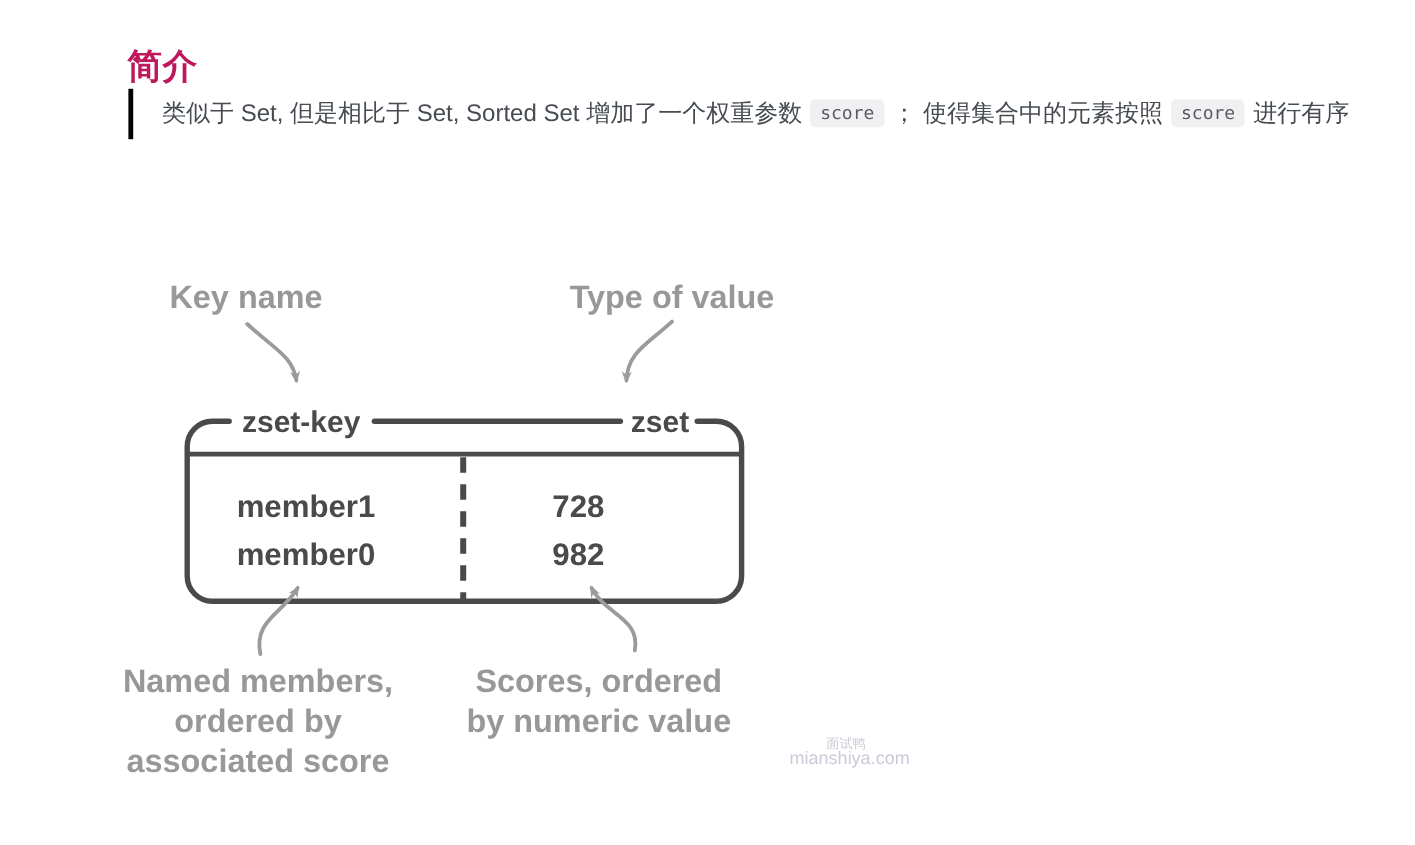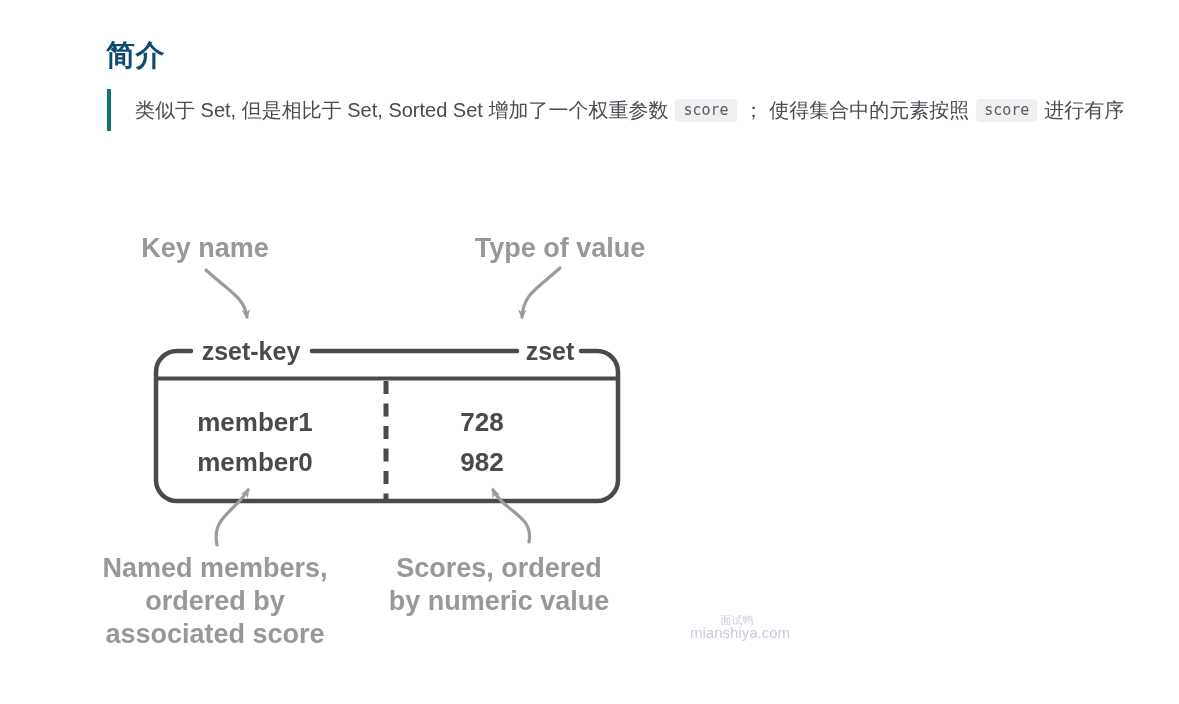--- a/index.html
+++ b/index.html
@@ -4,26 +4,26 @@
 <style>
   * { margin:0; padding:0; box-sizing:border-box; }
   html,body { background:#ffffff; }
   .screen {
     position:relative; width:1179px; height:704px;
     background:#ffffff; overflow:hidden;
     font-family:"Liberation Sans", sans-serif;
   }
   .heading {
     position:absolute; left:106px; top:36px;
-    font-size:29px; font-weight:700; color:#0c4a6e;
+    font-size:29px; font-weight:700; color:#be185d;
     letter-spacing:0.5px;
   }
   .blockquote {
-    position:absolute; left:107px; top:89px; width:1045px;
-    border-left:4px solid #0f766e;
+    position:absolute; left:107px; top:74px; width:1045px;
+    border-left:4px solid #000000;
     padding:1px 0 1px 24px;
     font-size:20px; line-height:40px; color:#474c52;
   }
   .bq-line { white-space:nowrap; }
   .code-chip {
     display:inline-block;
     font-family:"DejaVu Sans Mono", monospace;
     font-size:15px; line-height:23px; color:#575b60;
     background:#f0f0f2; border-radius:4px;
     padding:0 8px; margin:0 7px; vertical-align:2px;
@@ -35,21 +35,21 @@
   }
   .dg-box-text {
     font-family:"Liberation Sans", sans-serif;
     font-weight:700; font-size:25px;
   }
   .dg-cell-text {
     font-family:"Liberation Sans", sans-serif;
     font-weight:700; font-size:26px;
   }
   .watermark {
-    position:absolute; left:690px; top:614px; width:94px;
+    position:absolute; left:658px; top:614px; width:94px;
     text-align:center; color:#c9ccd8; pointer-events:none;
   }
   .watermark .wm-1 { font-size:11px; line-height:13px; }
   .watermark .wm-2 { font-size:15px;  line-height:12px; }
 </style>
 </head>
 <body>
 
 <div class="screen">
 

